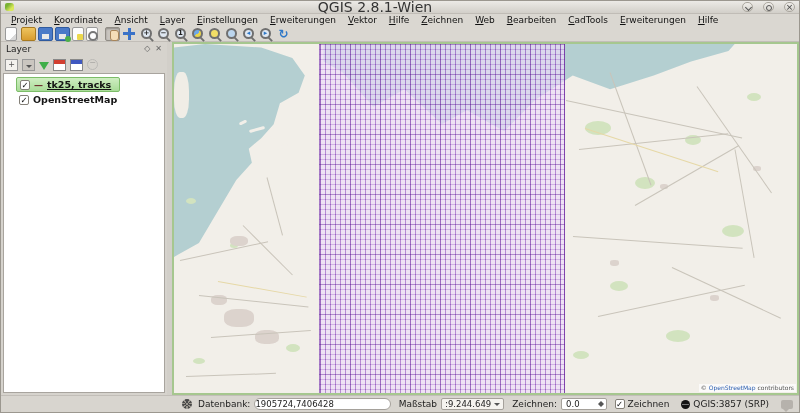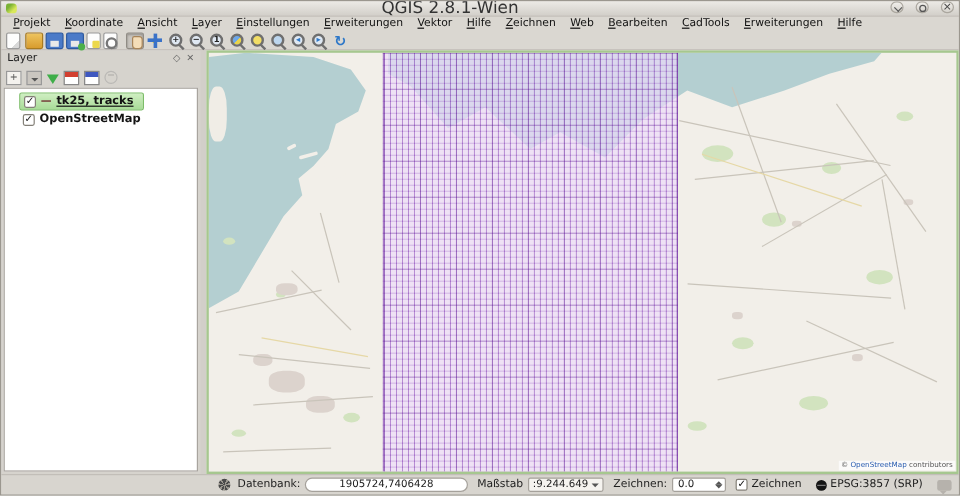--- a/index.html
+++ b/index.html
@@ -139,21 +139,21 @@
       background:rgba(255,255,255,.7); padding:0 2px; color:#555; z-index:5;}
   .attrib .lnk{ color:#2a5db0; }
 
   
   .statusbar{ position:absolute; left:0; right:0; bottom:0; height:17px; background:#d8d5cf;
       border-top:1px solid #c2beb8; display:flex; align-items:center; font-size:9px; color:#1d1d1d;
       padding:0 6px; }
   .gear{ width:10px; height:10px; border-radius:50%; margin-left:175px; margin-right:6px;
       background:repeating-conic-gradient(#4a4a4a 0 24deg,#9a968e 24deg 48deg); flex:0 0 auto;}
   .sblabel{ margin-right:4px; white-space:nowrap; }
-  .coord-input{ width:172px; height:12px; font:8.5px "DejaVu Sans",sans-serif; text-align:center;
+  .coord-input{ width:172px; height:12px; font:8.5px "DejaVu Sans",sans-serif; text-align:left;
       border:1px solid #a5a19b; border-radius:6px; background:#fff; color:#222; margin-right:8px;}
   .combo{ display:flex; align-items:center; height:12px; border:1px solid #a5a19b; border-radius:2px;
       background:#f5f3ef; padding:0 3px; font-size:8.5px; margin-right:8px; gap:3px;}
   .combo .chev{ width:0; height:0; border-left:3px solid transparent; border-right:3px solid transparent;
       border-top:3px solid #555;}
   .spin{ position:relative; width:56px; height:12px; border:1px solid #a5a19b; border-radius:2px;
       background:#fff; font-size:8.5px; padding-left:4px; line-height:11px; margin-right:8px;}
   .spin .arr{ position:absolute; right:2px; width:0; height:0;
       border-left:3px solid transparent; border-right:3px solid transparent;}
   .spin .up{ top:2px; border-bottom:3px solid #555; }
@@ -315,16 +315,16 @@
     </span>
     <span class="sblabel">Zeichnen:</span>
     <span class="spin">
       <span>0.0</span>
       <span class="arr up"></span>
       <span class="arr dn"></span>
     </span>
     <span class="scbx">✓</span>
     <span class="sblabel">Zeichnen</span>
     <span class="globe"></span>
-    <span class="sblabel">EPSG:3857 (SRP)</span>
+    <span class="sblabel">QGIS:3857 (SRP)</span>
     <span class="bubble"></span>
   </div>
 </div>
 
 </body></html>

